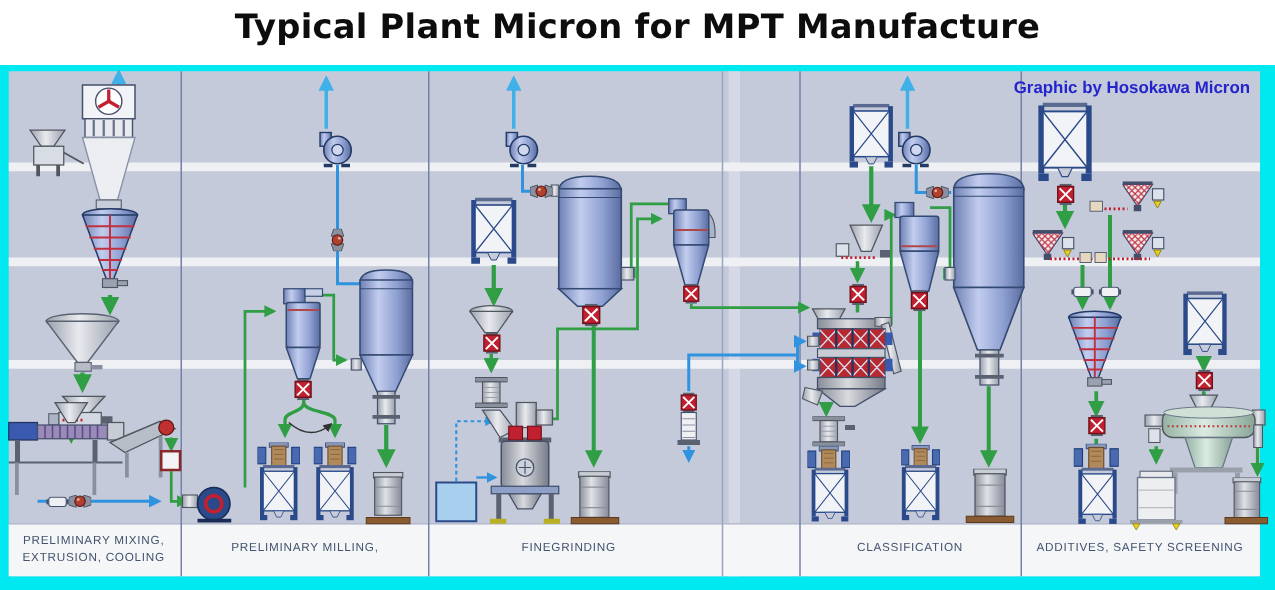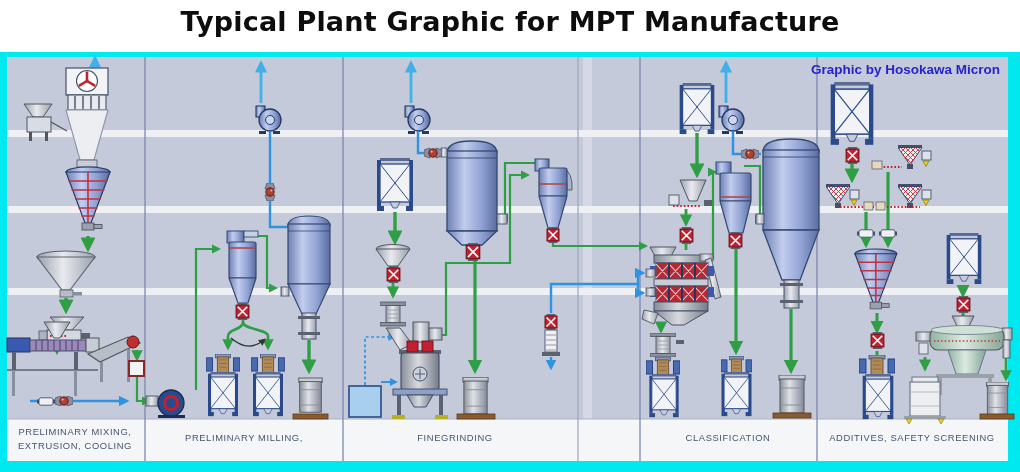--- a/index.html
+++ b/index.html
@@ -9,21 +9,21 @@
          font-size:27px;font-weight:600;letter-spacing:0.2px;color:#0d0d0d;
          font-family:"DejaVu Sans","Liberation Sans",sans-serif;}
   svg text{font-family:"Liberation Sans",sans-serif;}
   .seclabel{fill:#44546e;font-size:9.4px;letter-spacing:0.6px;}
   .credit{fill:#2424cc;font-size:13.5px;font-weight:bold;}
 </style>
 </head>
 <body>
 
 <div class="page">
-  <div class="title">Typical Plant Graphic for MPT Manufacture</div>
+  <div class="title">Typical Plant Micron for MPT Manufacture</div>
 
   <svg width="1020" height="472" viewBox="0 0 1020 472" xmlns="http://www.w3.org/2000/svg">
     <defs>
       <marker id="mG" markerWidth="4.4" markerHeight="4.4" refX="3.4" refY="2.2" orient="auto">
           <path d="M0 0 L4.4 2.2 L0 4.4 Z" fill="#2f9e45"></path>
         </marker>
       <marker id="mB" markerWidth="4.4" markerHeight="4.4" refX="3.4" refY="2.2" orient="auto">
           <path d="M0 0 L4.4 2.2 L0 4.4 Z" fill="#2f93e0"></path>
         </marker>
       <marker id="mC" markerWidth="4.4" markerHeight="4.4" refX="3.4" refY="2.2" orient="auto">

